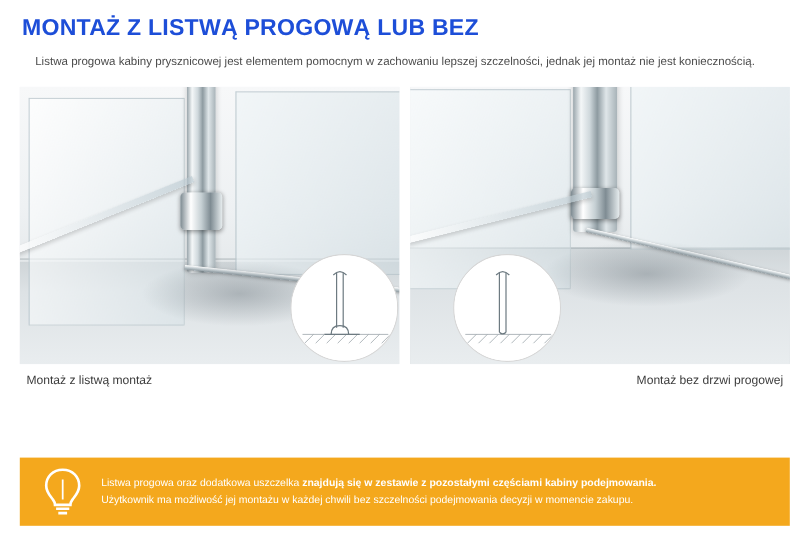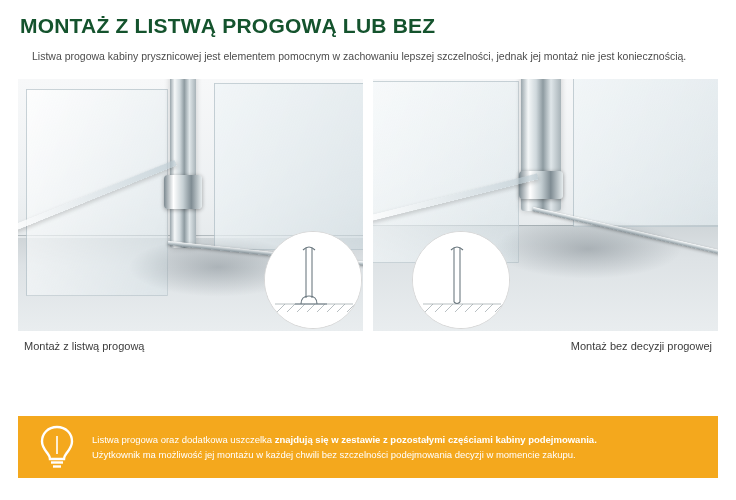--- a/index.html
+++ b/index.html
@@ -20,21 +20,21 @@
     height: 500px;
     box-sizing: border-box;
     padding: 0 18px;
   }
   .title {
     margin: 0;
     padding: 14px 0 10px 2px;
     font-size: 21px;
     font-weight: bold;
     letter-spacing: 0.2px;
-    color: #14532d;
+    color: #1d4ed8;
     text-transform: uppercase;
   }
   .intro {
     padding: 0 2px;
     font-size: 10.5px;
     line-height: 1.62;
     color: #4c4c4c;
     max-width: 700px;
   }
   .intro p {
@@ -266,22 +266,22 @@
           <line x1="82" y1="80" x2="90" y2="72"></line>
         </g>
         <path d="M41 16 L41 70 M47 16 L47 70" stroke="#6d7a81" stroke-width="1.1" fill="none"></path>
         <path d="M38 18 q6 -6 12 0" stroke="#6d7a81" stroke-width="1.1" fill="none"></path>
         <path d="M41 70 q3 3 6 0" stroke="#6d7a81" stroke-width="1.1" fill="none"></path>
       </svg>
     </div>
   </div>
 
   <div class="captions">
-    <div class="caption left">Montaż z listwą progową</div>
-    <div class="caption right">Montaż bez decyzji progowej</div>
+    <div class="caption left">Montaż z listwą montaż</div>
+    <div class="caption right">Montaż bez drzwi progowej</div>
   </div>
 
   <div class="note">
     <div class="bulb">
       <svg width="40" height="46" viewBox="0 0 40 46">
         <path d="M20 3 C11 3 5 9.5 5 17.5 C5 23 8.5 26.5 11 30 C12.5 32 13 33.5 13 35 L27 35 C27 33.5 27.5 32 29 30 C31.5 26.5 35 23 35 17.5 C35 9.5 29 3 20 3 Z" fill="none" stroke="#ffffff" stroke-width="2.4"></path>
         <line x1="14" y1="38.5" x2="26" y2="38.5" stroke="#ffffff" stroke-width="2.4"></line>
         <line x1="16" y1="42.5" x2="24" y2="42.5" stroke="#ffffff" stroke-width="2.4"></line>
         <line x1="20" y1="12" x2="20" y2="30" stroke="#ffffff" stroke-width="1.6"></line>
       </svg>

